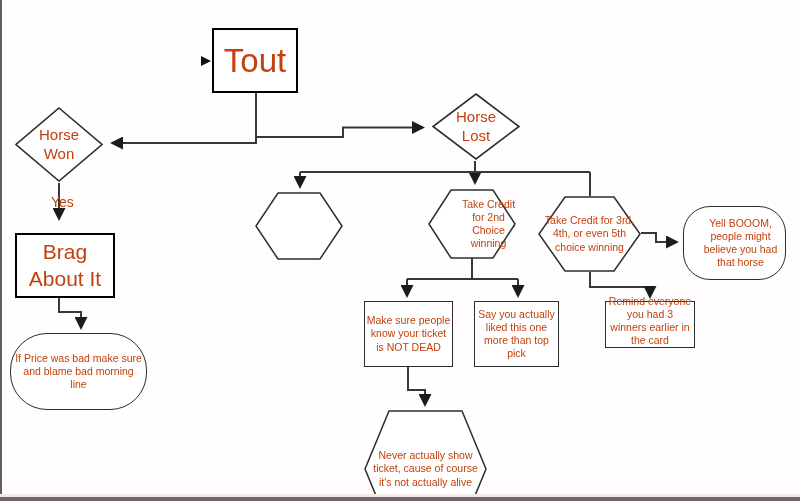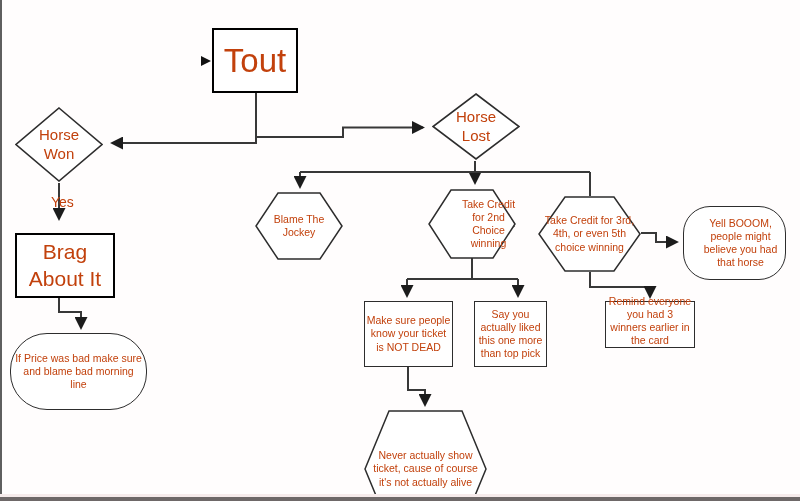--- a/index.html
+++ b/index.html
@@ -84,21 +84,20 @@
   </div>
 
   <div class="node round-node" style="left:10px;top:333px;width:137px;height:77px;border-radius:37px;">
     <div class="label lbl-sm" style="width:128px;">If Price was bad make sure and blame bad morning line</div>
   </div>
 
   <div class="node" style="left:255px;top:192px;width:88px;height:68px;">
     <svg class="shape-svg" viewBox="0 0 88 68" preserveAspectRatio="none">
       <polygon points="23,1 65,1 87,34 65,67 23,67 1,34" fill="#ffffff" stroke="#2d2d2d" stroke-width="1.5"></polygon>
     </svg>
-    <div class="label lbl-sm" style="width:86px;">Blame The Jockey</div>
   </div>
 
   <div class="node" style="left:428px;top:189px;width:88px;height:70px;">
     <svg class="shape-svg" viewBox="0 0 88 70" preserveAspectRatio="none">
       <polygon points="23,1 65,1 87,35 65,69 23,69 1,35" fill="#ffffff" stroke="#2d2d2d" stroke-width="1.5"></polygon>
     </svg>
     <div class="label lbl-sm" style="width:76px;margin-left:33px;">Take Credit for 2nd Choice winning</div>
   </div>
 
   <div class="node" style="left:538px;top:196px;width:103px;height:76px;">
@@ -109,21 +108,21 @@
   </div>
 
   <div class="node round-node" style="left:683px;top:206px;width:103px;height:74px;border-radius:27px;padding-left:12px;">
     <div class="label lbl-sm" style="width:96px;">Yell BOOOM, people might believe you had that horse</div>
   </div>
 
   <div class="node rect-node thin" style="left:364px;top:301px;width:89px;height:66px;">
     <div class="label lbl-sm" style="width:84px;">Make sure people know your ticket is NOT DEAD</div>
   </div>
 
-  <div class="node rect-node thin" style="left:474px;top:301px;width:73px;height:66px;">
+  <div class="node rect-node thin" style="left:474px;top:301px;width:85px;height:66px;">
     <div class="label lbl-sm" style="width:80px;">Say you actually liked this one more than top pick</div>
   </div>
 
   <div class="node rect-node thin" style="left:605px;top:301px;width:90px;height:47px;align-items:flex-end;">
     <div class="label lbl-sm" style="width:84px;">Remind everyone you had 3 winners earlier in the card</div>
   </div>
 
   <div class="node" style="left:364px;top:410px;width:123px;height:118px;">
     <svg class="shape-svg" viewBox="0 0 123 118" preserveAspectRatio="none">
       <polygon points="25,1 98,1 122,59 98,117 25,117 1,59" fill="#ffffff" stroke="#2d2d2d" stroke-width="1.5"></polygon>

